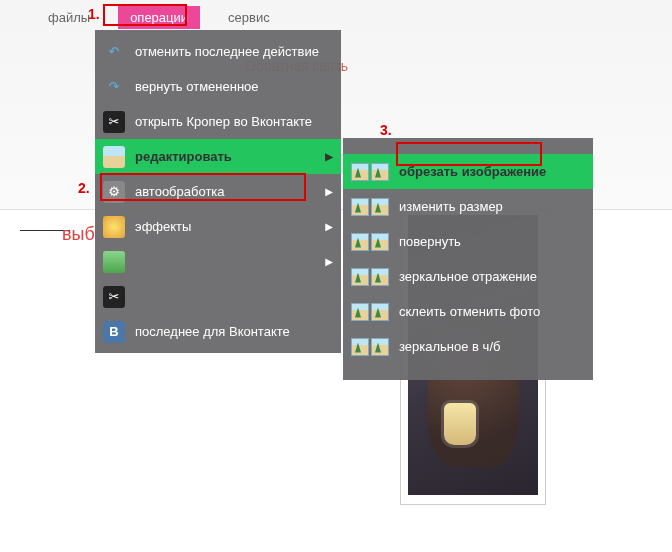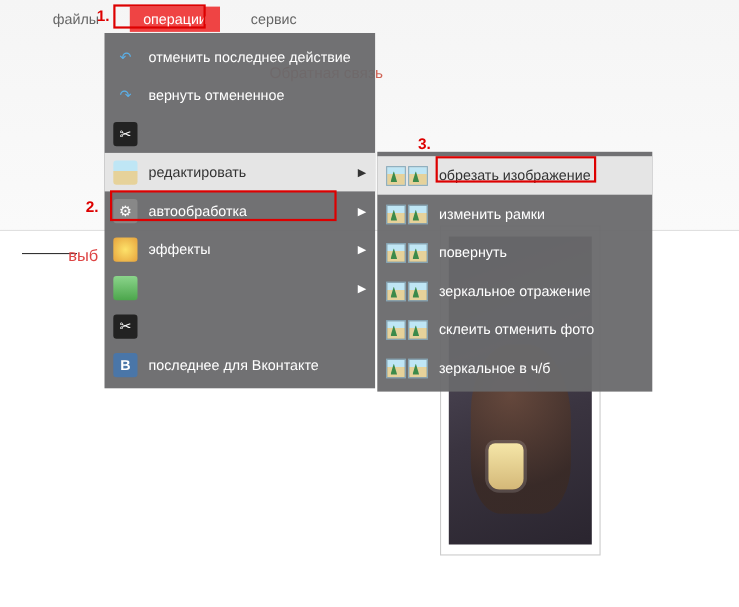--- a/index.html
+++ b/index.html
@@ -28,35 +28,35 @@
     gap: 16px;
     z-index: 5;
   }
   .menubar-item {
     padding: 4px 12px;
     color: #666;
     cursor: pointer;
   }
   .menubar-item.active {
     color: #fff;
-    background: #ef4444;
+    background: #ec4899;
   }
   .marker {
     position: absolute;
     color: #d00;
     font-weight: bold;
     font-size: 14px;
     z-index: 20;
   }
   .side-text {
     position: absolute;
     left: 62px;
     top: 224px;
     color: #d44;
-    font-size: 15px;
+    font-size: 18px;
     z-index: 1;
   }
   .photo {
     position: absolute;
     left: 408px;
     top: 215px;
     width: 130px;
     height: 280px;
     background: linear-gradient(160deg,#2a2835 0%,#4a4452 35%,#3a3440 60%,#2a252f 100%);
     z-index: 1;
@@ -111,22 +111,23 @@
   .menu-item {
     display: flex;
     align-items: center;
     height: 35px;
     padding: 0 8px;
     color: #fff;
     cursor: pointer;
     position: relative;
   }
   .menu-item.hover {
-    background: #e5e5e5;
+    background: #22c55e;
     color: #333;
+    font-weight: bold;
   }
   .menu-item .mi-icon {
     width: 22px;
     height: 22px;
     margin-right: 10px;
     display: inline-flex;
     align-items: center;
     justify-content: center;
     border-radius: 3px;
     font-size: 13px;
@@ -137,21 +138,21 @@
     color: inherit;
   }
 
   .submenu {
     position: absolute;
     top: 138px;
     left: 343px;
     width: 250px;
     background: rgba(105,105,108,0.95);
     z-index: 10;
-    padding: 4px 0;
+    padding: 16px 0;
   }
   .submenu .menu-item { height: 35px; }
 
   .thumb-pair {
     display: inline-flex;
     gap: 2px;
     margin-right: 10px;
   }
   .thumb {
     width: 18px;
@@ -241,20 +242,21 @@
   <div class="menu-item">
     <span class="mi-icon ic-undo">↶</span>
     <span>отменить последнее действие</span>
   </div>
   <div class="menu-item">
     <span class="mi-icon ic-redo">↶</span>
     <span>вернуть отмененное</span>
   </div>
   <div class="menu-item">
     <span class="mi-icon ic-crop">✂</span>
+    <span>открыть Кропер во Вконтакте</span>
   </div>
   <div class="menu-item hover">
     <span class="mi-icon ic-edit"></span>
     <span>редактировать</span>
     <span class="arrow">▶</span>
   </div>
   <div class="menu-item">
     <span class="mi-icon ic-auto">⚙</span>
     <span>автообработка</span>
     <span class="arrow">▶</span>
@@ -283,21 +285,21 @@
         <span class="thumb"></span>
         <span class="thumb"></span>
       </span>
     <span>обрезать изображение</span>
   </div>
   <div class="menu-item">
     <span class="thumb-pair">
         <span class="thumb"></span>
         <span class="thumb"></span>
       </span>
-    <span>изменить рамки</span>
+    <span>изменить размер</span>
   </div>
   <div class="menu-item">
     <span class="thumb-pair">
         <span class="thumb"></span>
         <span class="thumb"></span>
       </span>
     <span>повернуть</span>
   </div>
   <div class="menu-item">
     <span class="thumb-pair">

